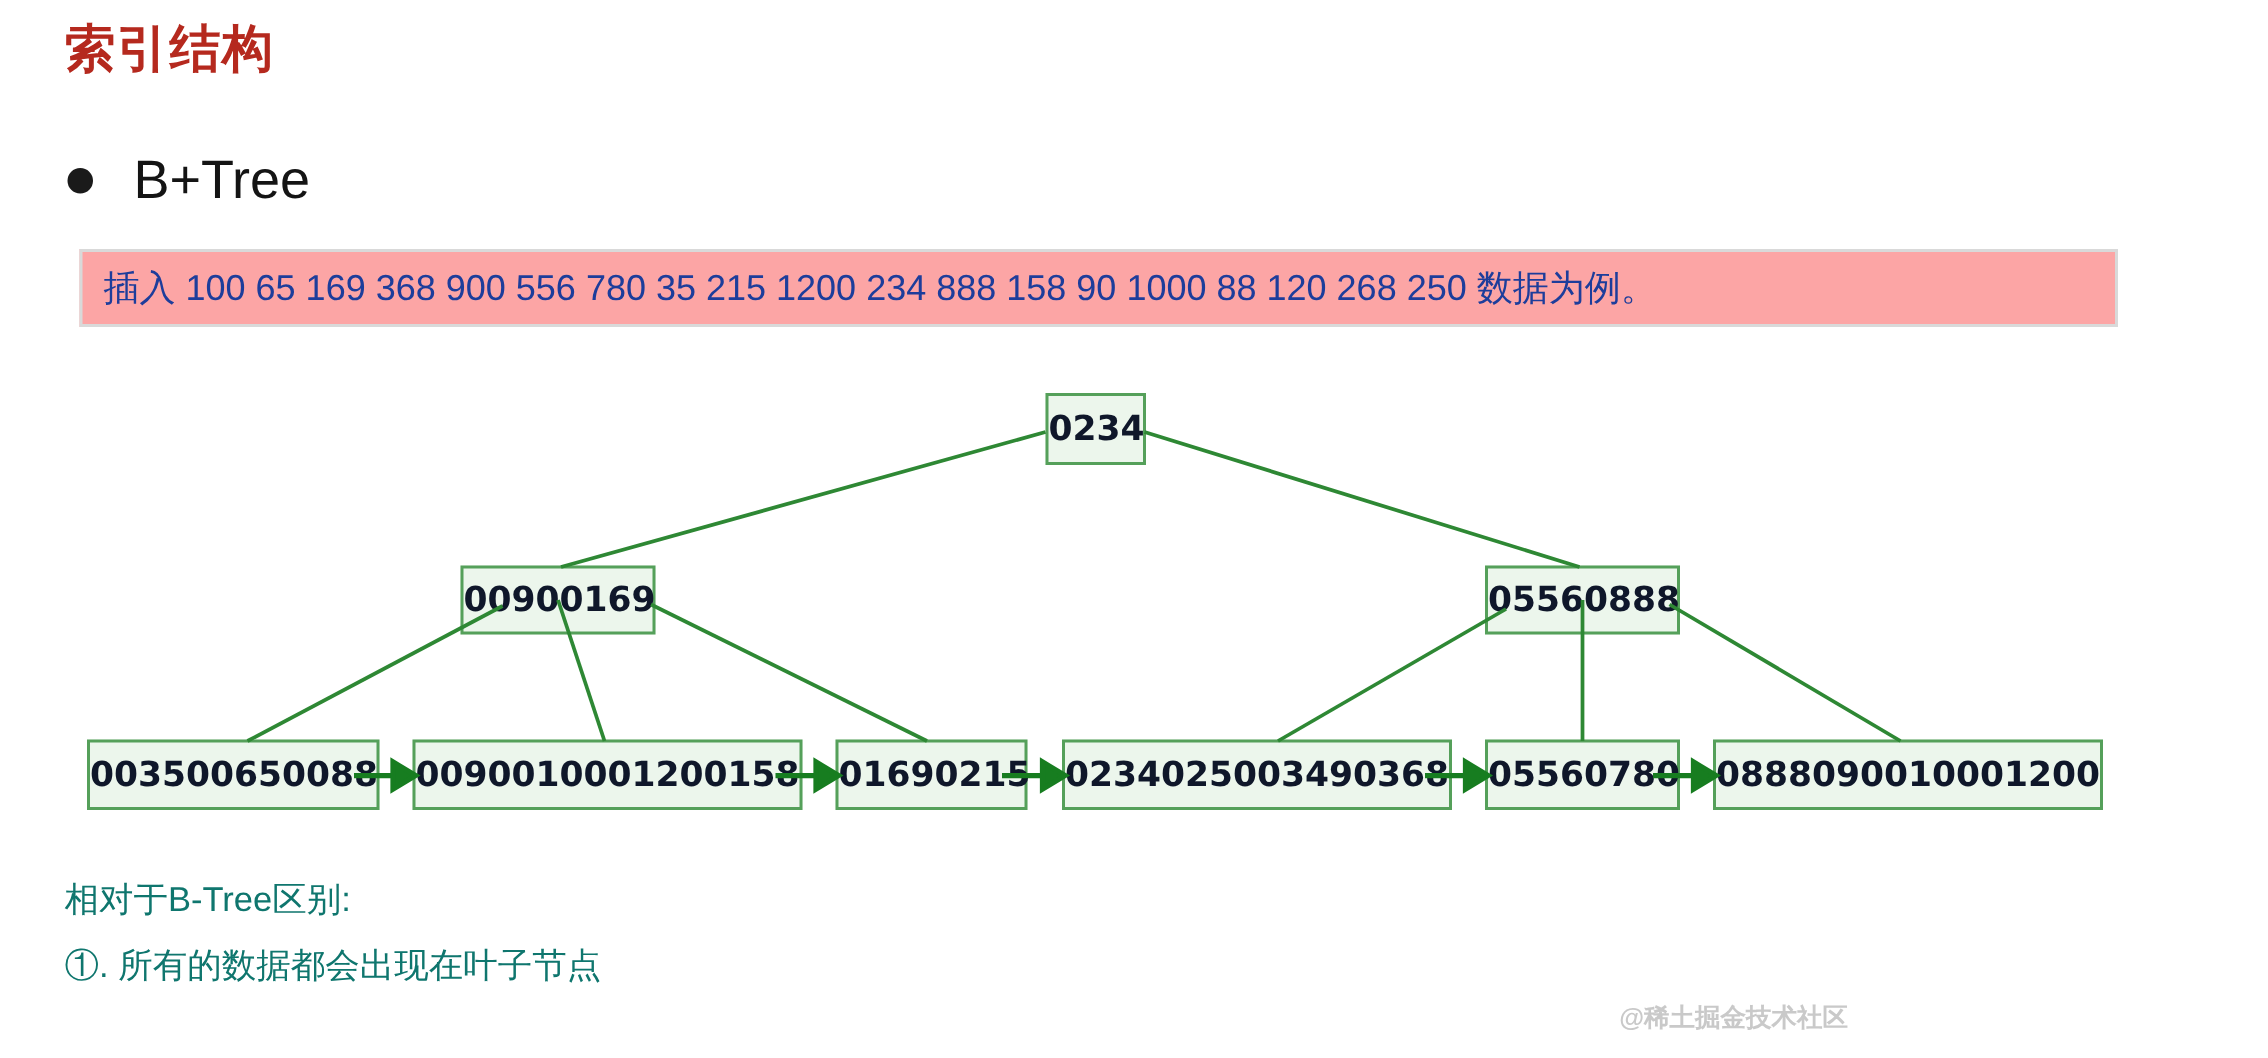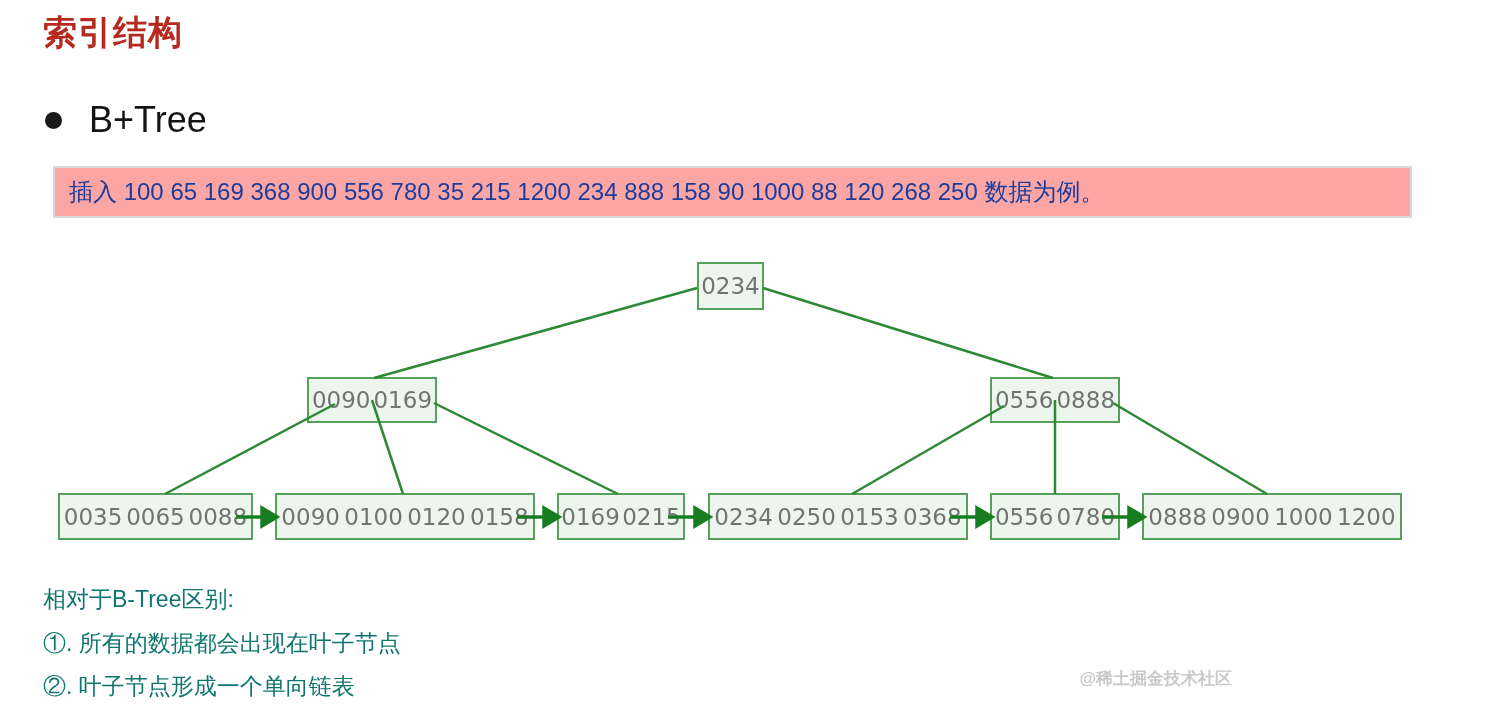--- a/index.html
+++ b/index.html
@@ -46,22 +46,22 @@
   .node {
     position: absolute;
     box-sizing: border-box;
     background: #ecf6ec;
     border: 2px solid #55a05a;
     display: flex; align-items: center; justify-content: space-evenly;
     z-index: 1;
   }
   .key {
     font-family: "DejaVu Sans", sans-serif;
-    font-weight: 400; font-size: 23px;
-    color: #737373;
+    font-weight: 700; font-size: 23px;
+    color: #0f172a;
     white-space: nowrap;
   }
 
   .edges {
     position: absolute; left: 0; top: 0;
     width: 1512px; height: 705px;
     z-index: 2; pointer-events: none;
   }
 
   .footer-notes {
@@ -120,21 +120,21 @@
       <span class="key">0120</span>
       <span class="key">0158</span>
     </div>
     <div class="node" style="left:557px; top:493px; width:128px; height:47px;">
       <span class="key">0169</span>
       <span class="key">0215</span>
     </div>
     <div class="node" style="left:708px; top:493px; width:260px; height:47px;">
       <span class="key">0234</span>
       <span class="key">0250</span>
-      <span class="key">0153</span>
+      <span class="key">0349</span>
       <span class="key">0368</span>
     </div>
     <div class="node" style="left:990px; top:493px; width:130px; height:47px;">
       <span class="key">0556</span>
       <span class="key">0780</span>
     </div>
     <div class="node" style="left:1142px; top:493px; width:260px; height:47px;">
       <span class="key">0888</span>
       <span class="key">0900</span>
       <span class="key">1000</span>
@@ -163,18 +163,17 @@
         <polygon points="977,508 977,526 992,517"></polygon>
         <line x1="1102" y1="517" x2="1130" y2="517"></line>
         <polygon points="1129,508 1129,526 1144,517"></polygon>
       </g>
     </svg>
   </div>
 
   <div class="footer-notes">
     <p>相对于B-Tree区别:</p>
     <p>①. 所有的数据都会出现在叶子节点</p>
-    <p>②. 叶子节点形成一个单向链表</p>
   </div>
 
   <div class="watermark">@稀土掘金技术社区</div>
 
 </div>
 
 </body></html>

